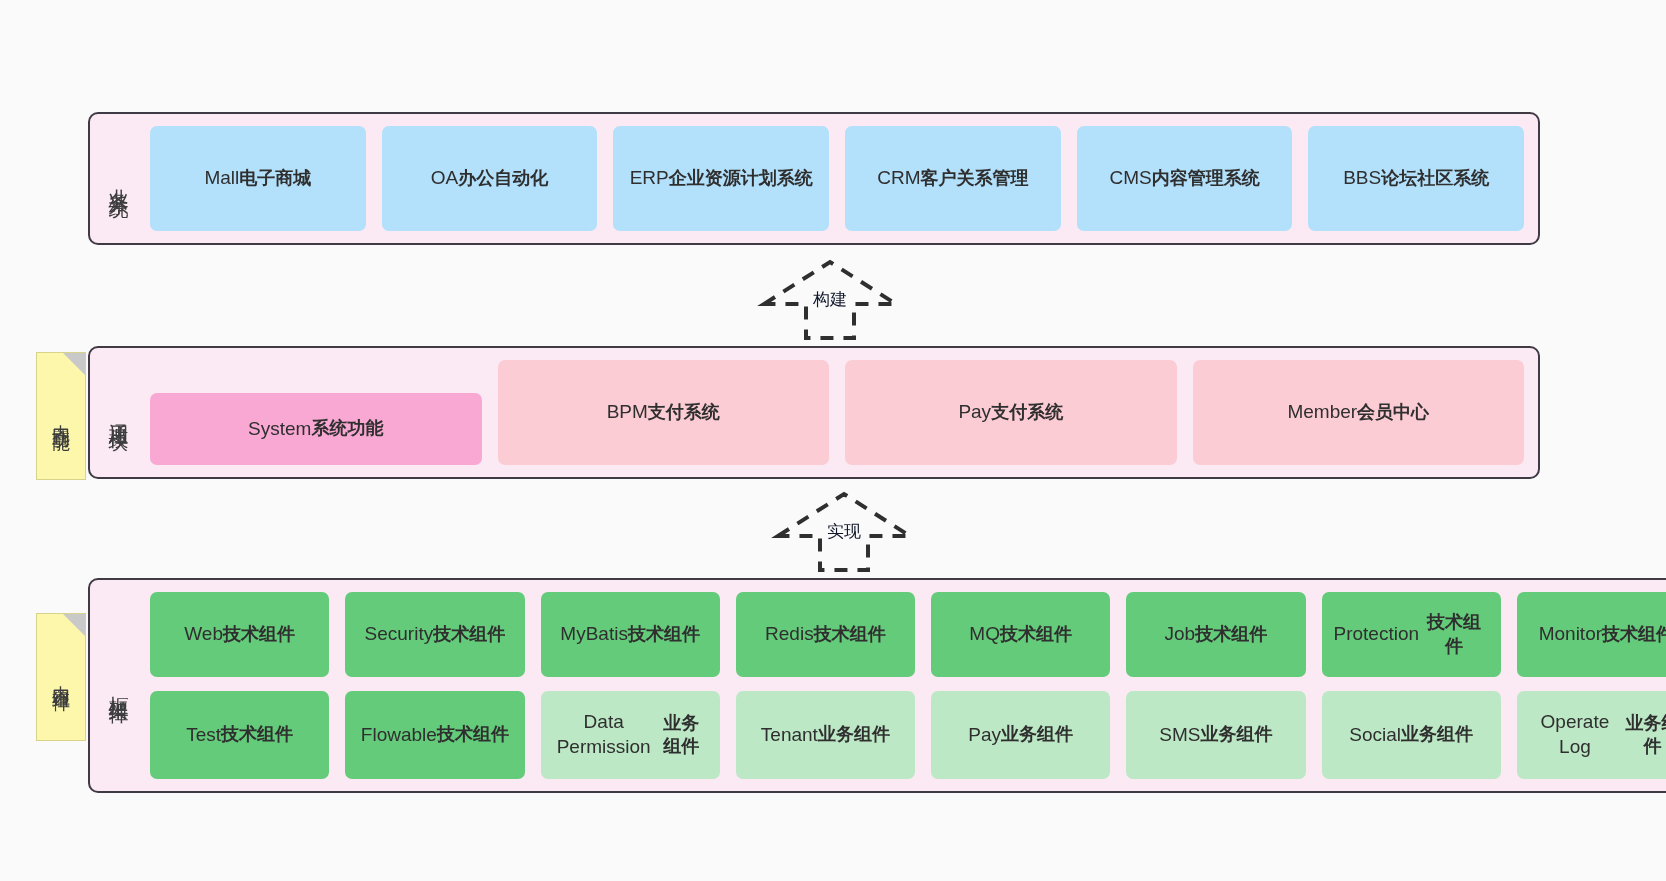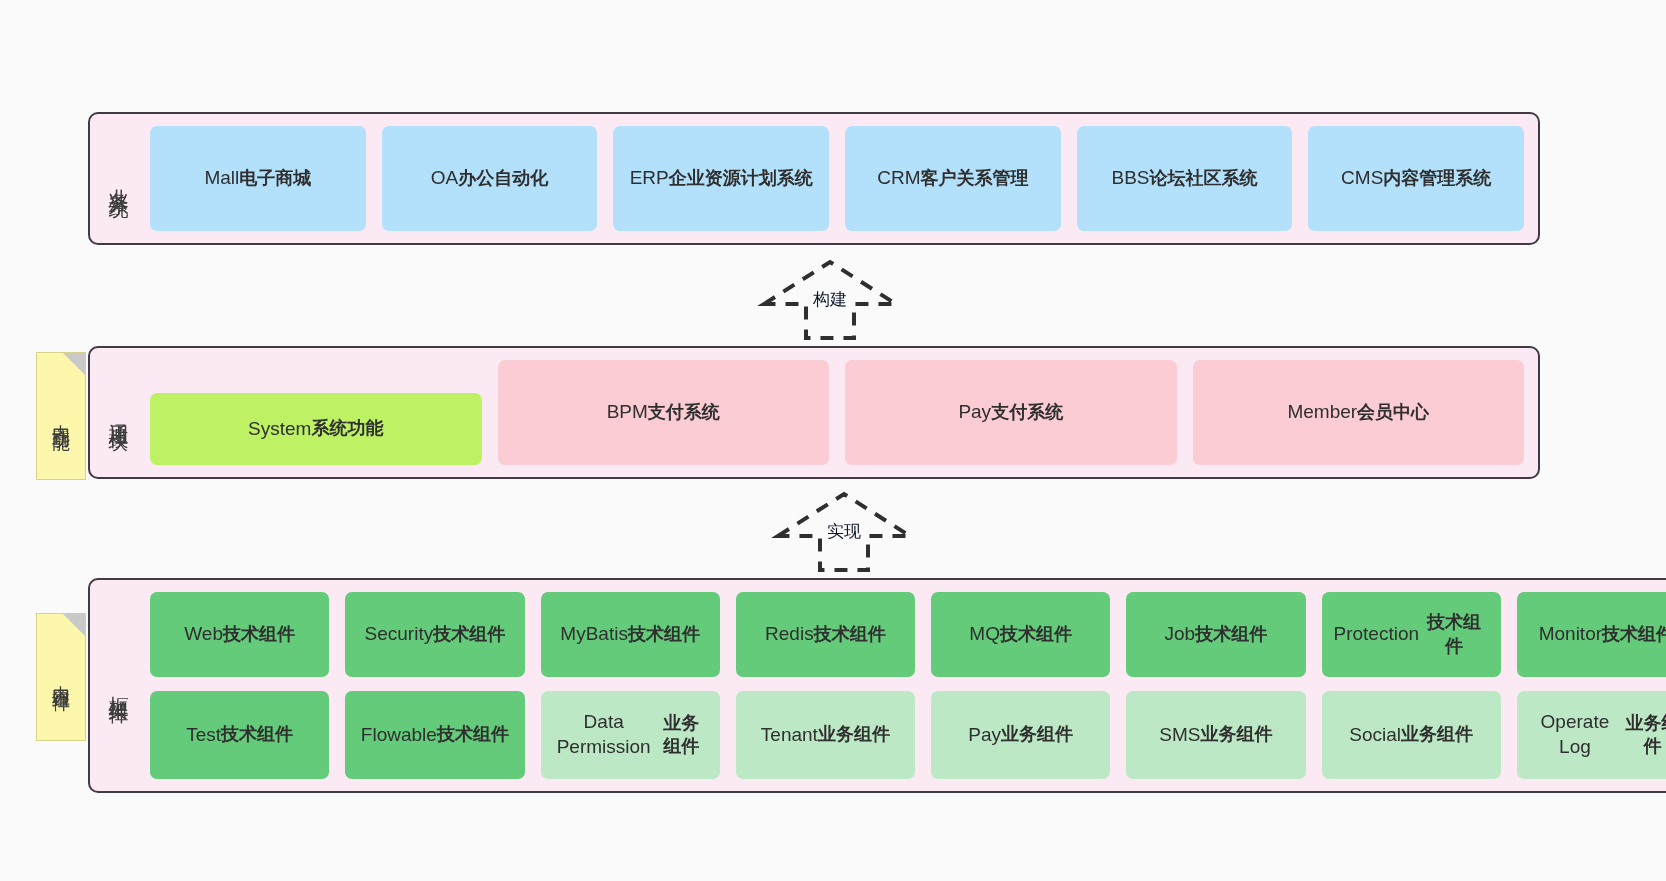--- a/index.html
+++ b/index.html
@@ -65,21 +65,21 @@
     border-radius: 7px;
     text-align: center;
     line-height: 1.3;
     color: #2f2f2f;
     padding: 6px 12px;
   }
   .card .en { font-size: 19px; }
   .card .cn { font-size: 18px; font-weight: bold; }
 
   .c-blue        { background: #b3e0fb; }
-  .c-red         { background: #bef264; margin-top: 33px; }
+  .c-red         { background: #f9a8d4; margin-top: 33px; }
   .c-pink        { background: #fcccd4; }
   .c-green       { background: #63cb79; }
   .c-lightgreen  { background: #bde8c6; }
 
   
   .note {
     position: absolute;
     background: #fcf7ab;
     border: 1px solid #d8d38a;
     display: flex;
@@ -135,26 +135,26 @@
         </div>
         <div class="card c-blue">
           <span class="en">ERP</span>
           <span class="cn">企业资源计划系统</span>
         </div>
         <div class="card c-blue">
           <span class="en">CRM</span>
           <span class="cn">客户关系管理</span>
         </div>
         <div class="card c-blue">
+          <span class="en">CMS</span>
+          <span class="cn">内容管理系统</span>
+        </div>
+        <div class="card c-blue">
           <span class="en">BBS</span>
           <span class="cn">论坛社区系统</span>
-        </div>
-        <div class="card c-blue">
-          <span class="en">CMS</span>
-          <span class="cn">内容管理系统</span>
         </div>
       </div>
     </div>
   </div>
 
   <div class="arrow" style="left:760px; top:258px; width:140px; height:82px;">
     <svg width="140" height="82" viewBox="0 0 140 82">
       <path d="M 4 46 L 70 4 L 136 46 L 94 46 L 94 80 L 46 80 L 46 46 Z" fill="#fafafa" stroke="#2f2f2f" stroke-width="4" stroke-dasharray="13,10" stroke-linejoin="miter"></path>
     </svg>
     <span class="arrow-label" style="top:30px;">构建</span>

